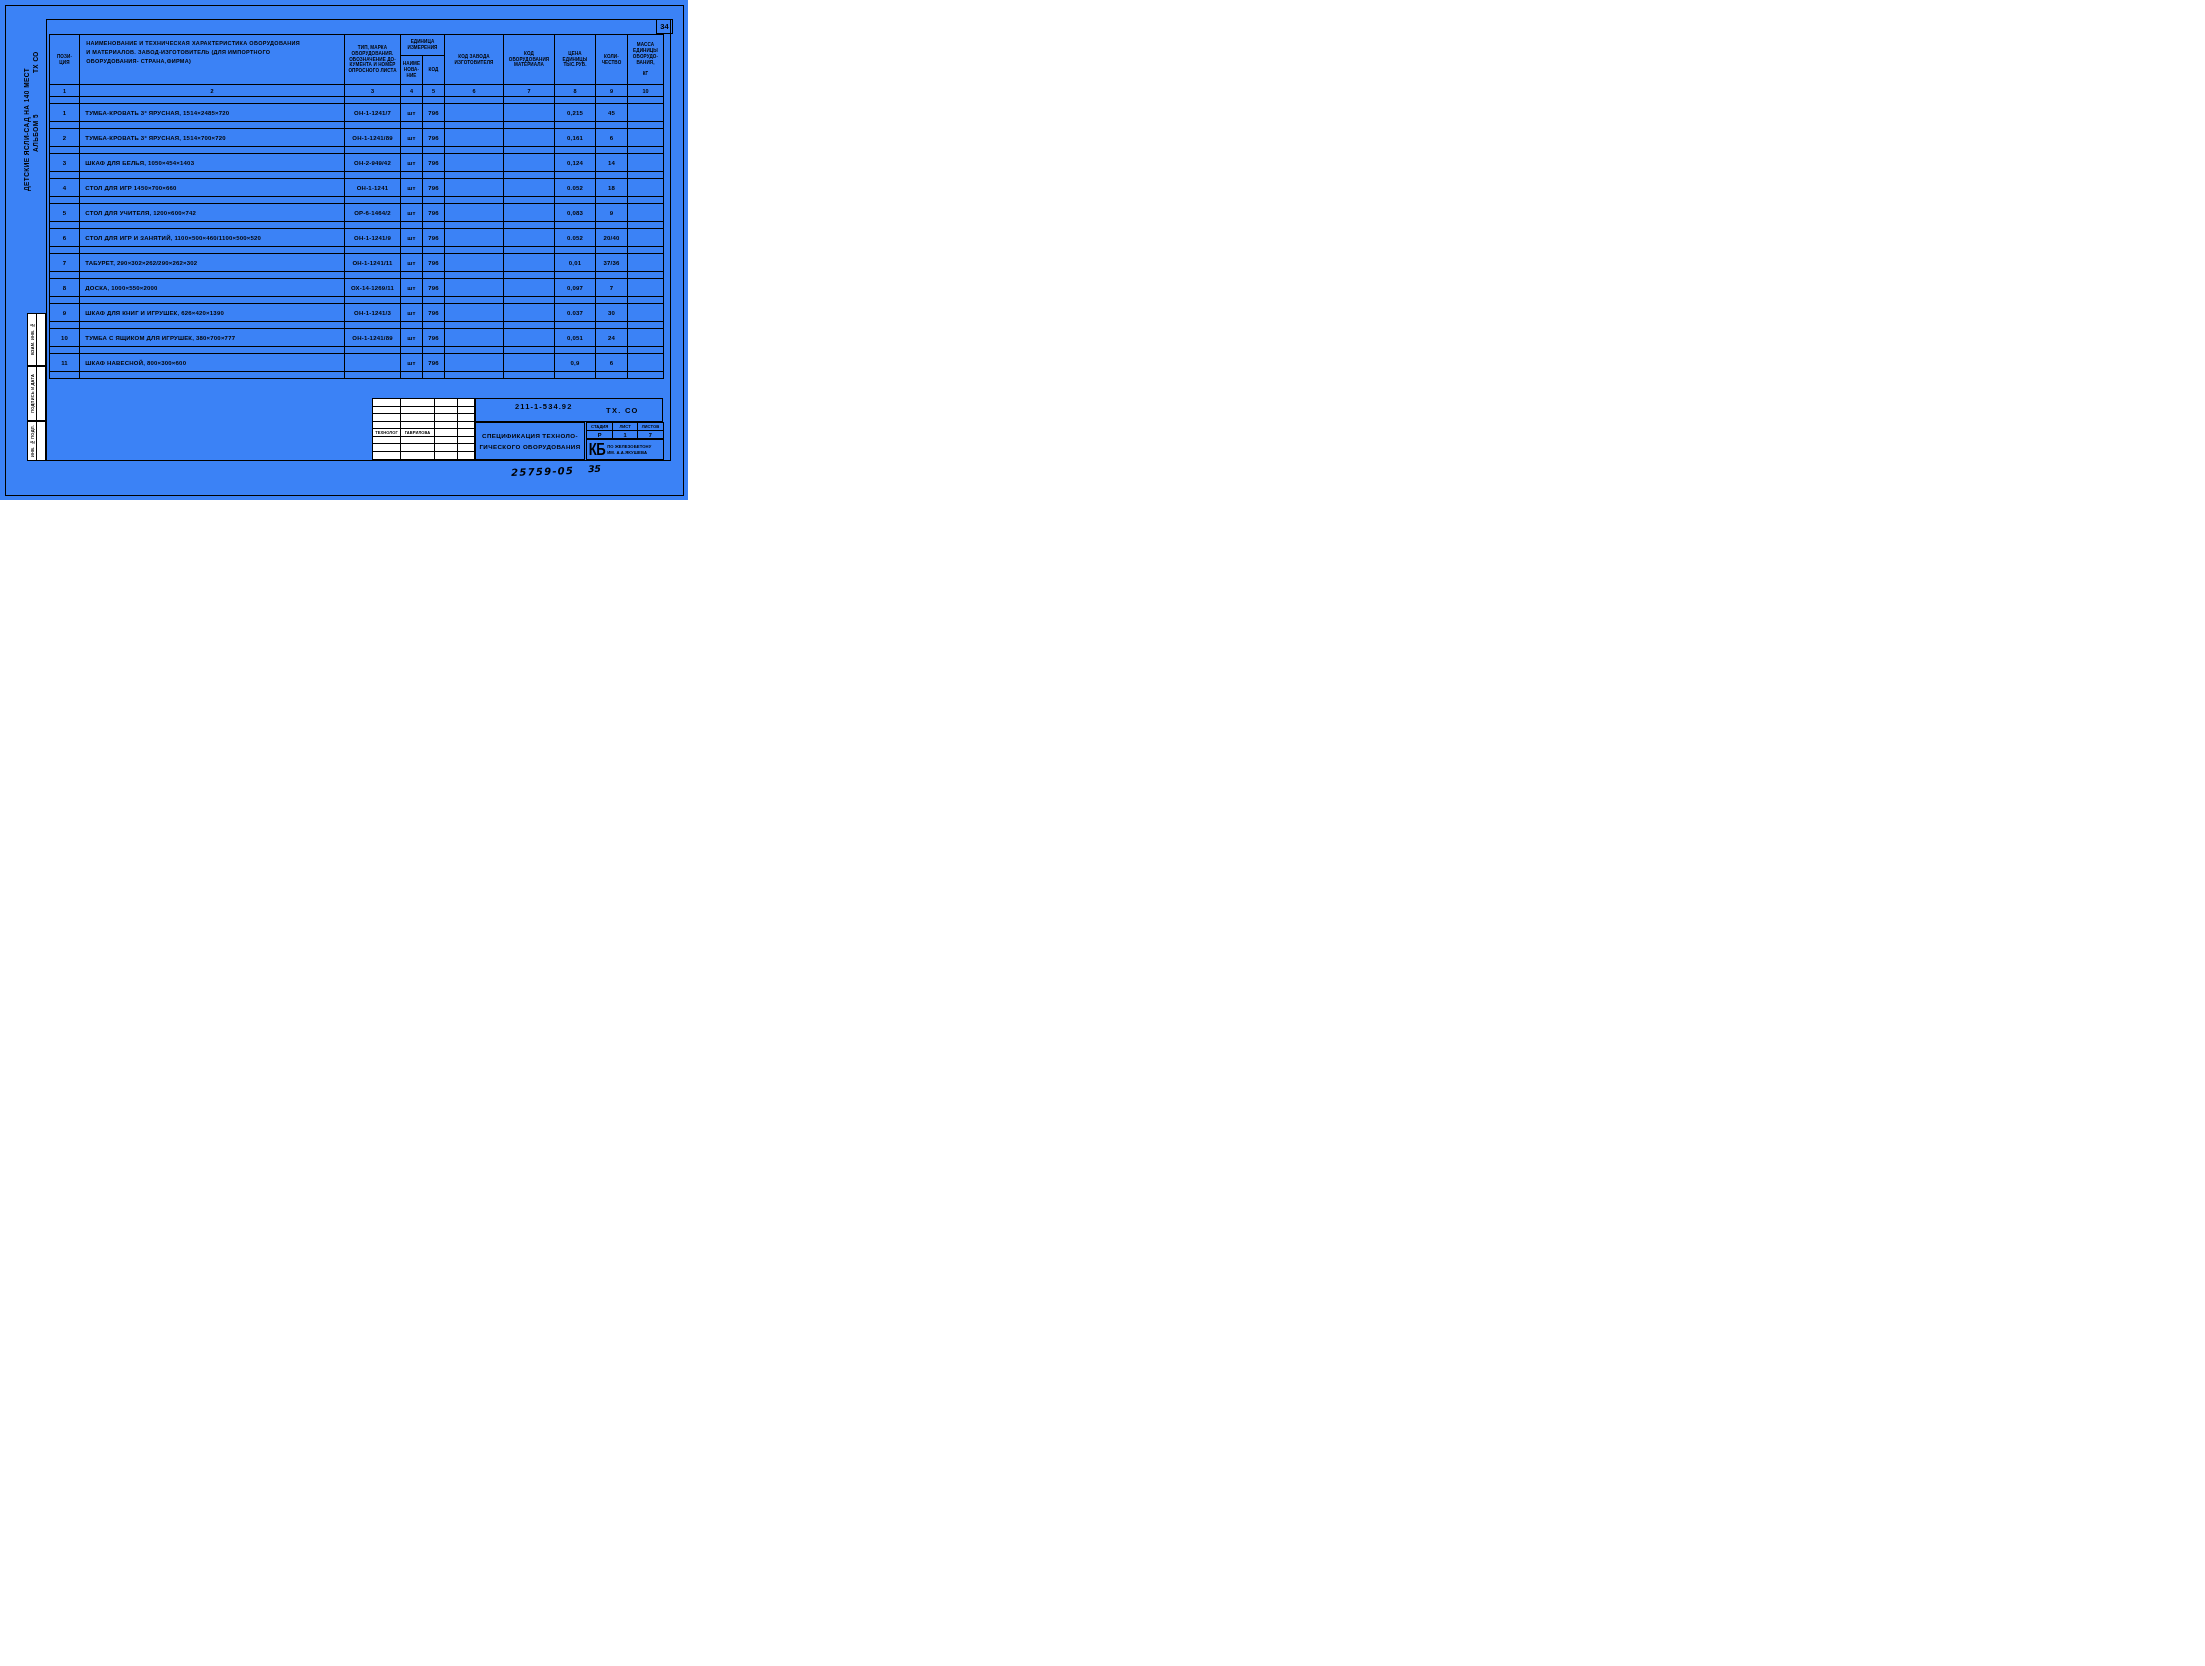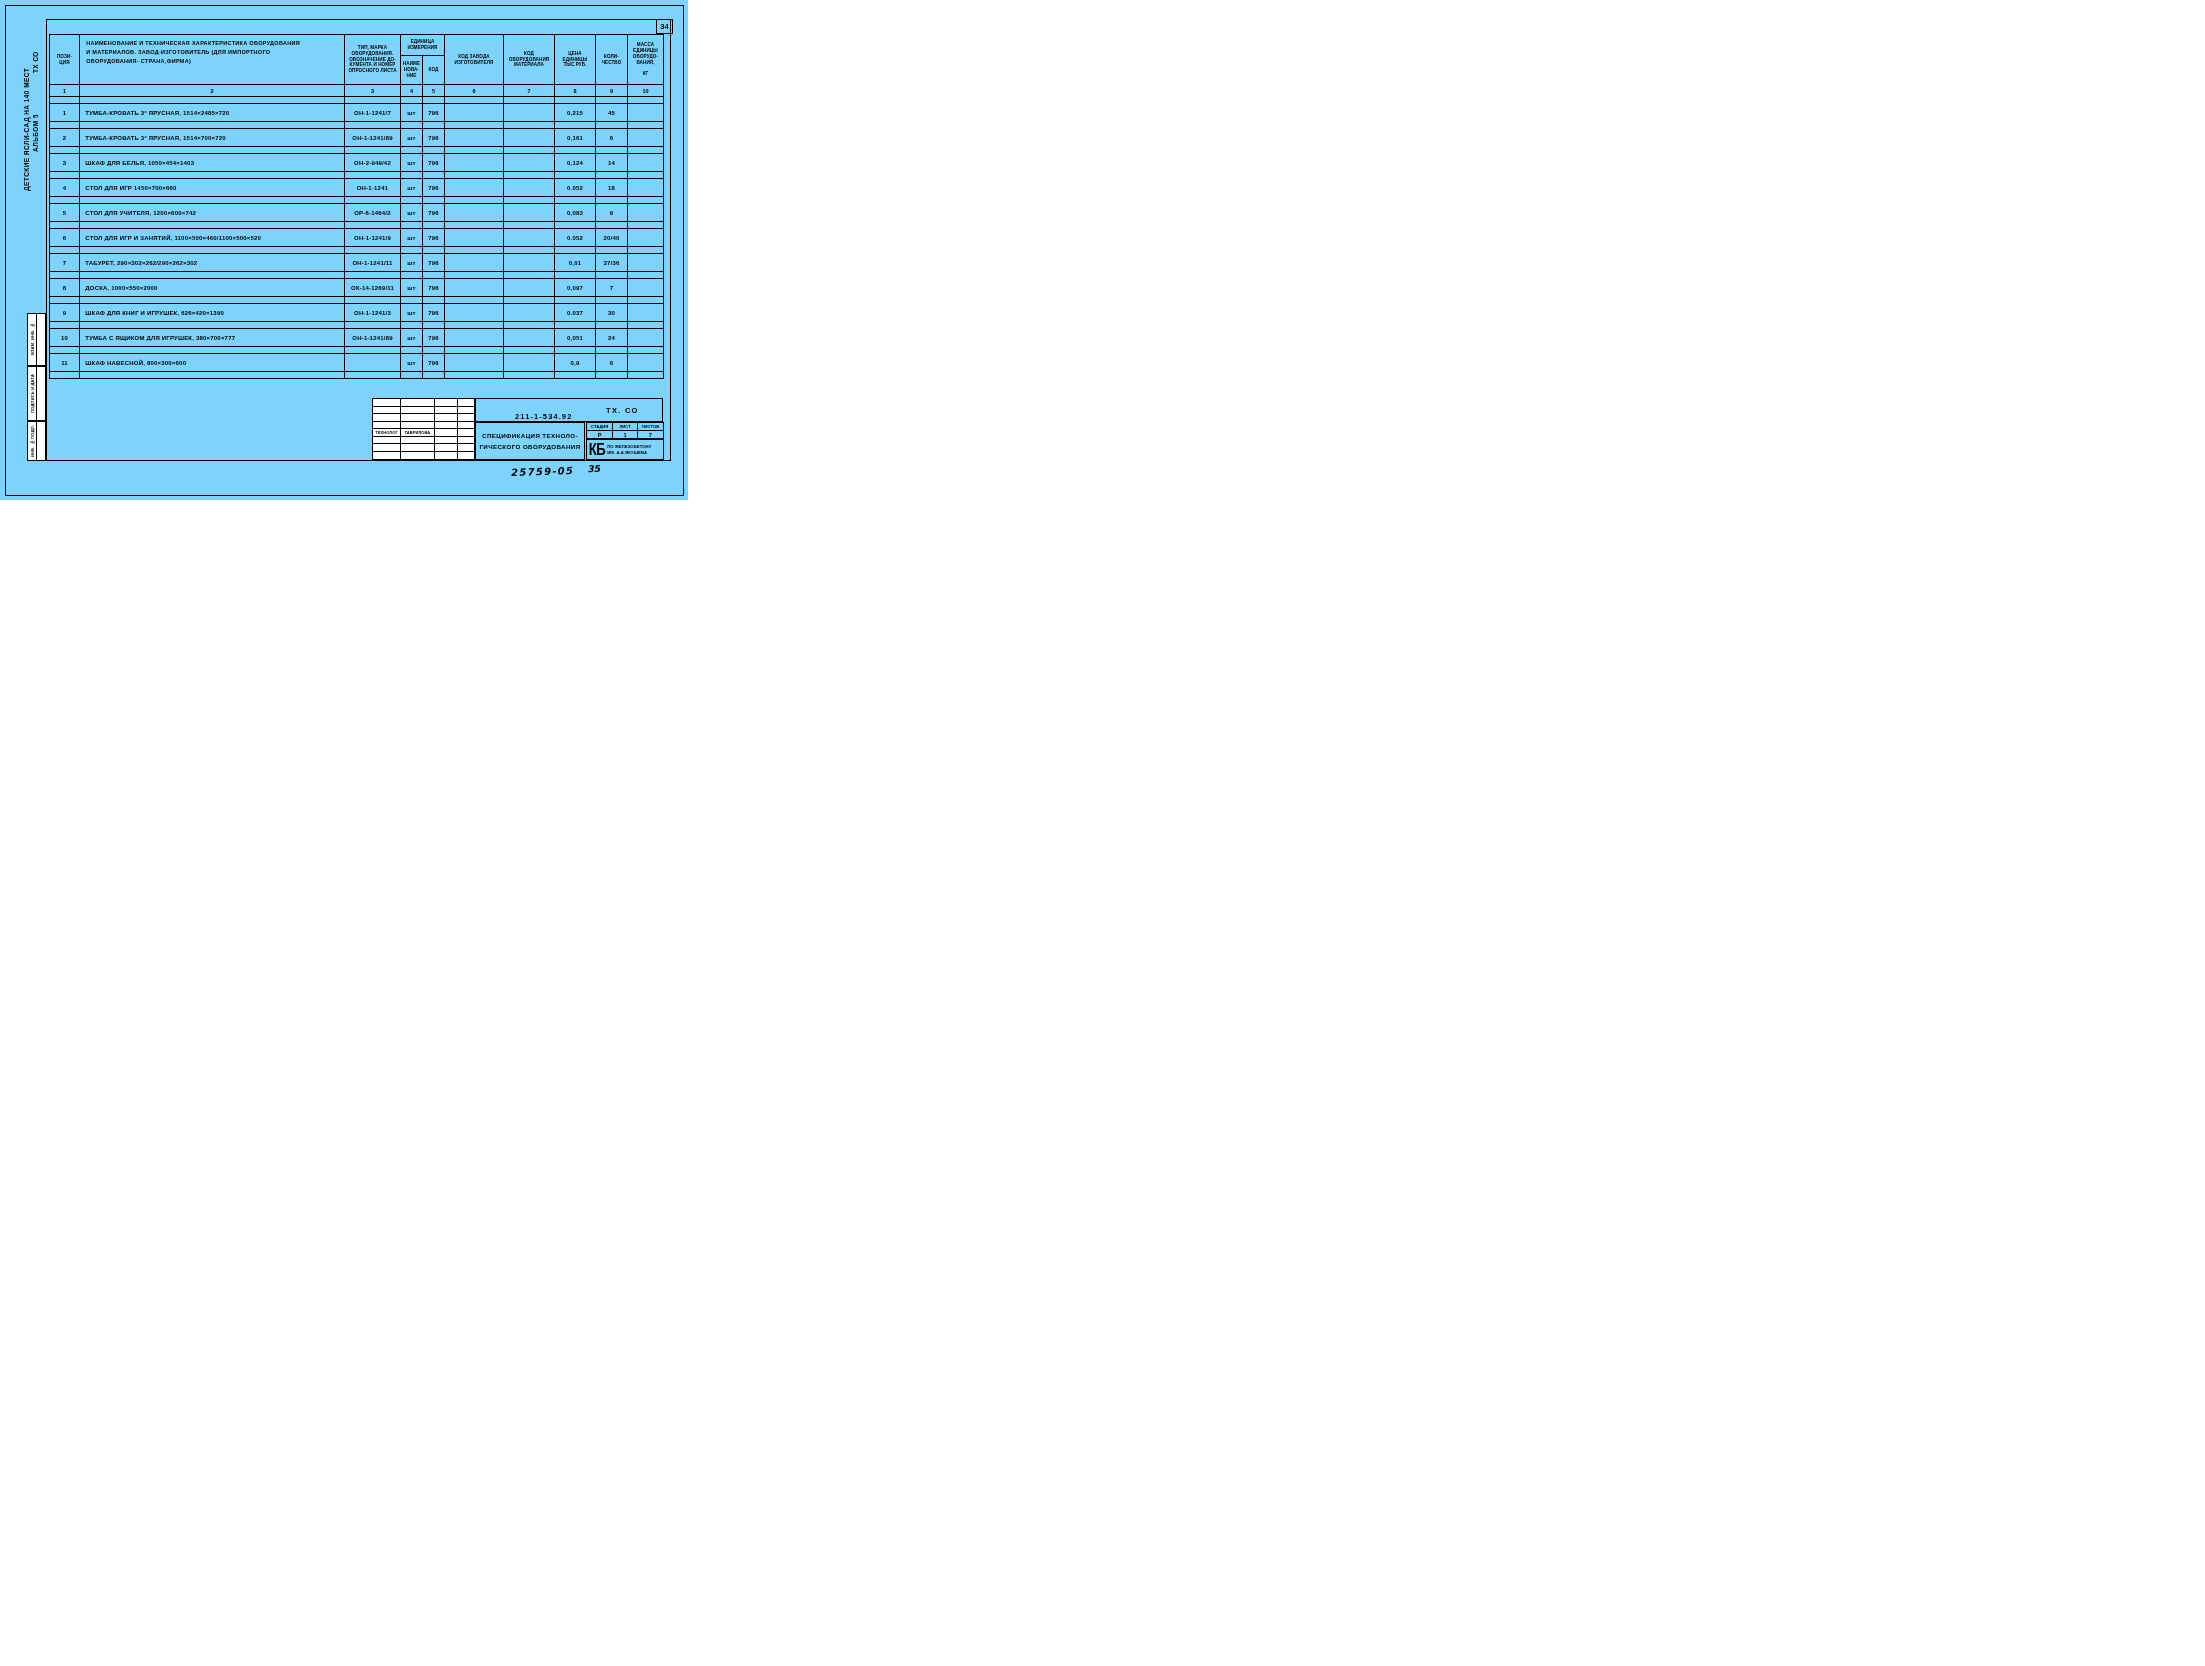--- a/index.html
+++ b/index.html
@@ -1,16 +1,16 @@
 <!DOCTYPE html>
 <html style="font-size:7px"><head>
 <meta charset="utf-8">
 <style>
   html,body{margin:0;padding:0;background:#fff}
-  .sheet{position:relative;width:688px;height:500px;background:#7dd3fc;color:#000;
+  .sheet{position:relative;width:688px;height:500px;background:#3b82f6;color:#000;
          font-family:"Liberation Sans",sans-serif;overflow:hidden}
   .outer-border{position:absolute;left:5.3px;top:5.3px;width:677px;height:489px;border:0.4px solid #000}
   .frame{position:absolute;left:46px;top:18.5px;width:625px;height:442px;border:1.3px solid #000;box-sizing:border-box}
   .pagenum-box{position:absolute;left:656px;top:18.5px;width:17px;height:15.4px;border:1.3px solid #000;box-sizing:border-box;
                display:flex;align-items:center;justify-content:center;font-size:7.5px;font-weight:bold}
 
   
   .vtext{position:absolute;left:23px;top:191px;width:146px;transform:rotate(-90deg);transform-origin:0 0;font-weight:bold}
   .vline1{font-size:6.4px;letter-spacing:0.5px;white-space:nowrap}
   .vline2{display:flex;font-size:6.4px;letter-spacing:0.5px;margin-top:2.2px}
@@ -37,21 +37,21 @@
   tr.dr td{border-top:1.3px solid #000;border-bottom:1.3px solid #000;font-size:6px;letter-spacing:0.2px}
   td.c-name{text-align:left;padding-left:5.3px;letter-spacing:0.5px}
 
   
   .tb-small{position:absolute;left:372px;top:398px;width:103px;height:62px;border:1.3px solid #000;box-sizing:border-box;
             display:grid;grid-template-columns:28px 34px 23px 1fr;grid-auto-rows:1fr;background:#fff}
   .tb-small .cell{border-right:0.9px solid #000;border-bottom:0.9px solid #000;display:flex;align-items:center;justify-content:center;
                   font-size:4px;font-weight:bold;overflow:hidden;letter-spacing:0.1px;white-space:nowrap}
   .tb-small .cell.lc{border-right:none}.tb-small .cell.lr{border-bottom:none}
   .tb-topband{position:absolute;left:475px;top:398px;width:188px;height:24px;border:1.3px solid #000;box-sizing:border-box}
-  .tb-topband .docnum{position:absolute;left:39px;top:13px;font-size:7.5px;font-weight:bold;letter-spacing:1.1px}
+  .tb-topband .docnum{position:absolute;left:39px;top:3px;font-size:7.5px;font-weight:bold;letter-spacing:1.1px}
   .tb-topband .doccode{position:absolute;left:130px;top:6.6px;font-size:7.5px;font-weight:bold;letter-spacing:1.3px}
   .tb-title{position:absolute;left:475px;top:422px;width:110px;height:38px;border:1.3px solid #000;box-sizing:border-box;
             display:flex;flex-direction:column;justify-content:center;align-items:center;gap:4px;
             font-size:6.2px;font-weight:bold;letter-spacing:0.4px;text-align:center}
   .tb-stage{position:absolute;left:586px;top:422px;width:78px;height:17px;border:1.3px solid #000;box-sizing:border-box;
             display:grid;grid-template-columns:1fr .93fr .95fr;grid-template-rows:8px 1fr}
   .tb-stage .sh{border-right:0.9px solid #000;border-bottom:0.9px solid #000;display:flex;align-items:center;justify-content:center;
                 font-size:4.2px;font-weight:bold}
   .tb-stage .sv{border-right:0.9px solid #000;display:flex;align-items:center;justify-content:center;font-size:5.7px;font-weight:bold}
   .tb-stage .lc{border-right:none}

